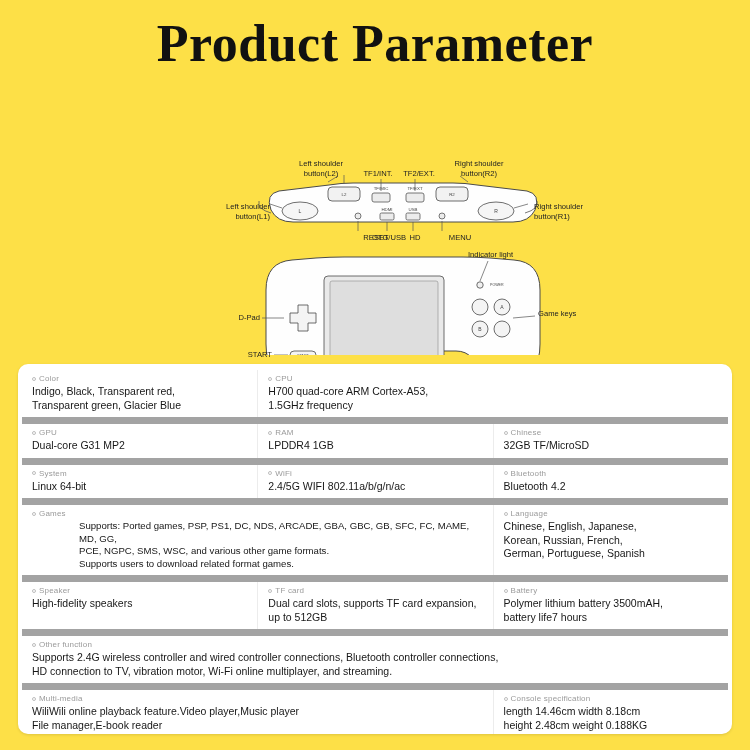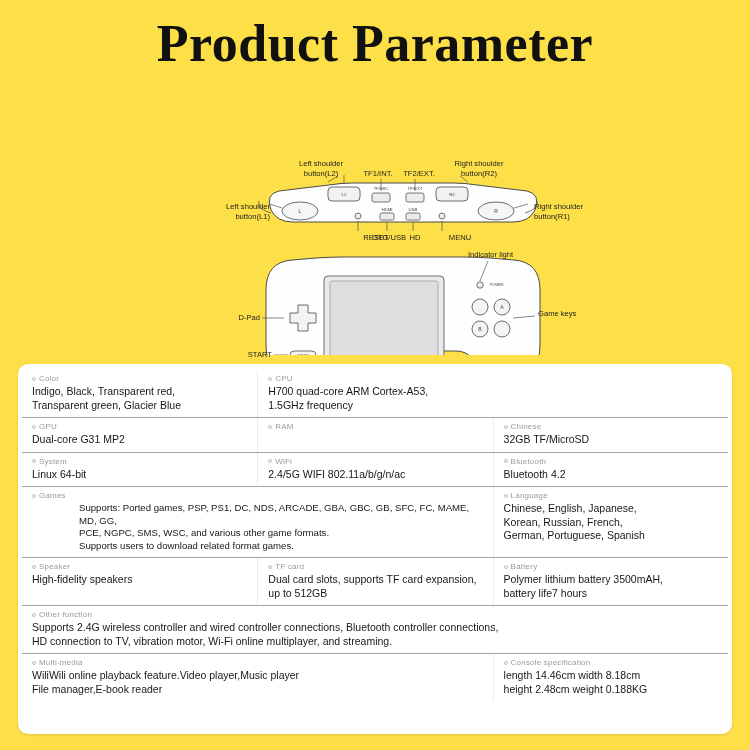--- a/index.html
+++ b/index.html
@@ -47,21 +47,21 @@
   .spec-card {
     position:absolute;
     left:18px; top:364px;
     width:714px; height:370px;
     background:#fff;
     border-radius:10px;
     box-shadow:0 1px 3px rgba(0,0,0,0.12);
     overflow:hidden;
     padding:6px 4px 4px 4px;
   }
-  .row { display:flex; width:100%; border-bottom:1px solid #a3a3a3; }
+  .row { display:flex; width:100%; border-bottom:7px solid #a3a3a3; }
   .row:last-child { border-bottom:none; }
   .cell { padding:4px 8px 5px 10px; position:relative; }
   .cell + .cell { border-left:1px solid #ececec; }
   .c3 { width:33.33%; }
   .c-wide { width:66.66%; }
   .c-full { width:100%; }
   .lbl {
     font-size:8px;
     color:#9a9a9a;
     letter-spacing:0.2px;
@@ -226,20 +226,21 @@
             <span class="dot"></span>
             <span>GPU</span>
           </div>
         <div class="val">Dual-core G31 MP2</div>
       </div>
       <div class="cell c3">
         <div class="lbl">
             <span class="dot"></span>
             <span>RAM</span>
           </div>
+        <div class="val">LPDDR4  1GB</div>
       </div>
       <div class="cell c3">
         <div class="lbl">
             <span class="dot"></span>
             <span>Chinese</span>
           </div>
         <div class="val">32GB TF/MicroSD</div>
       </div>
     </div>
 

